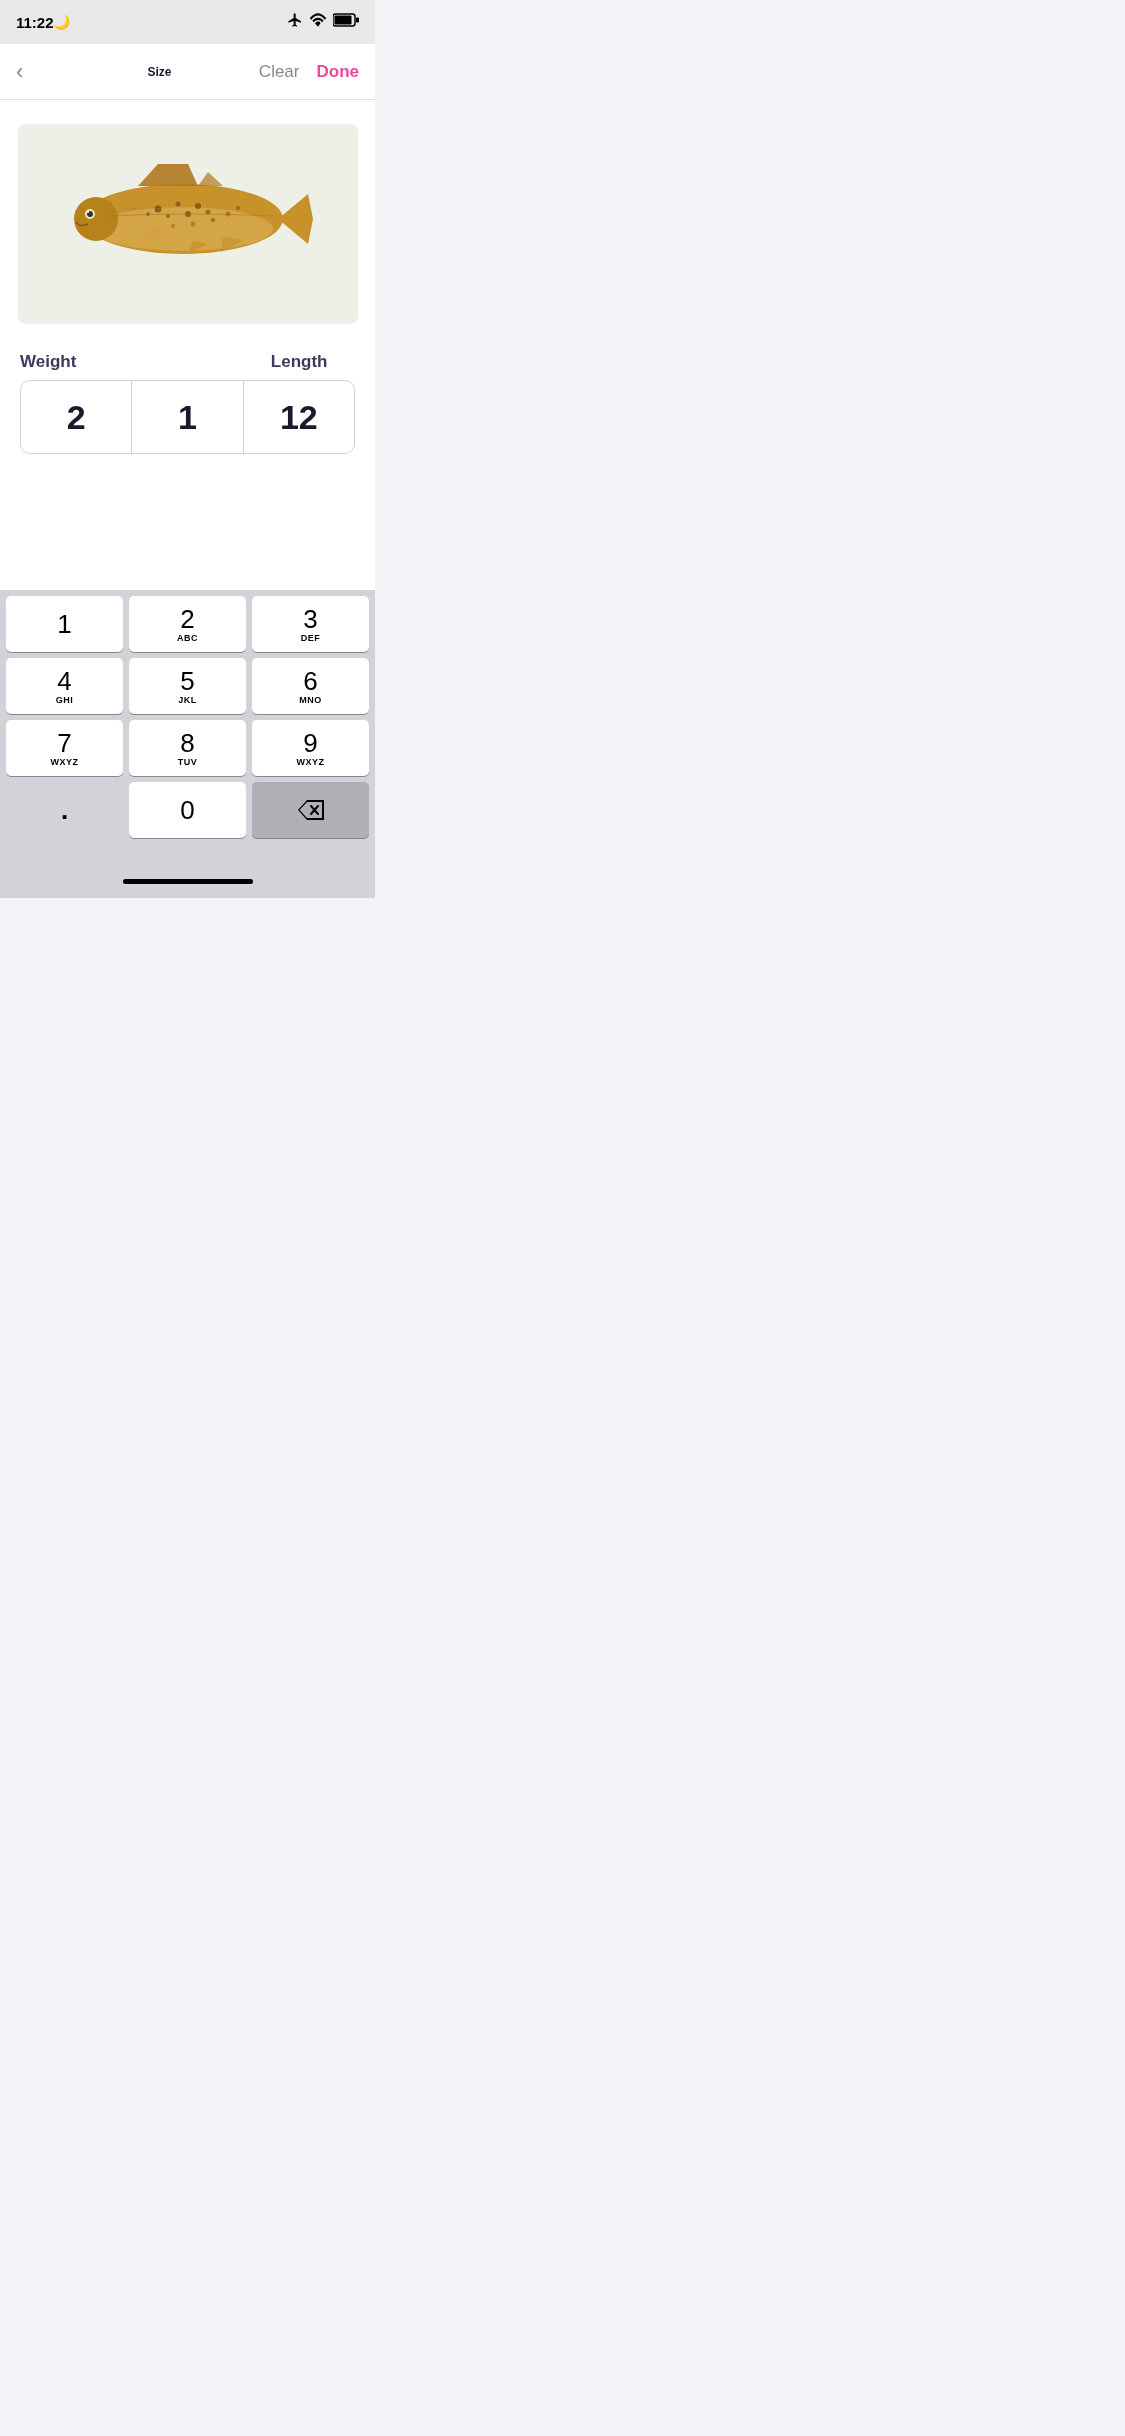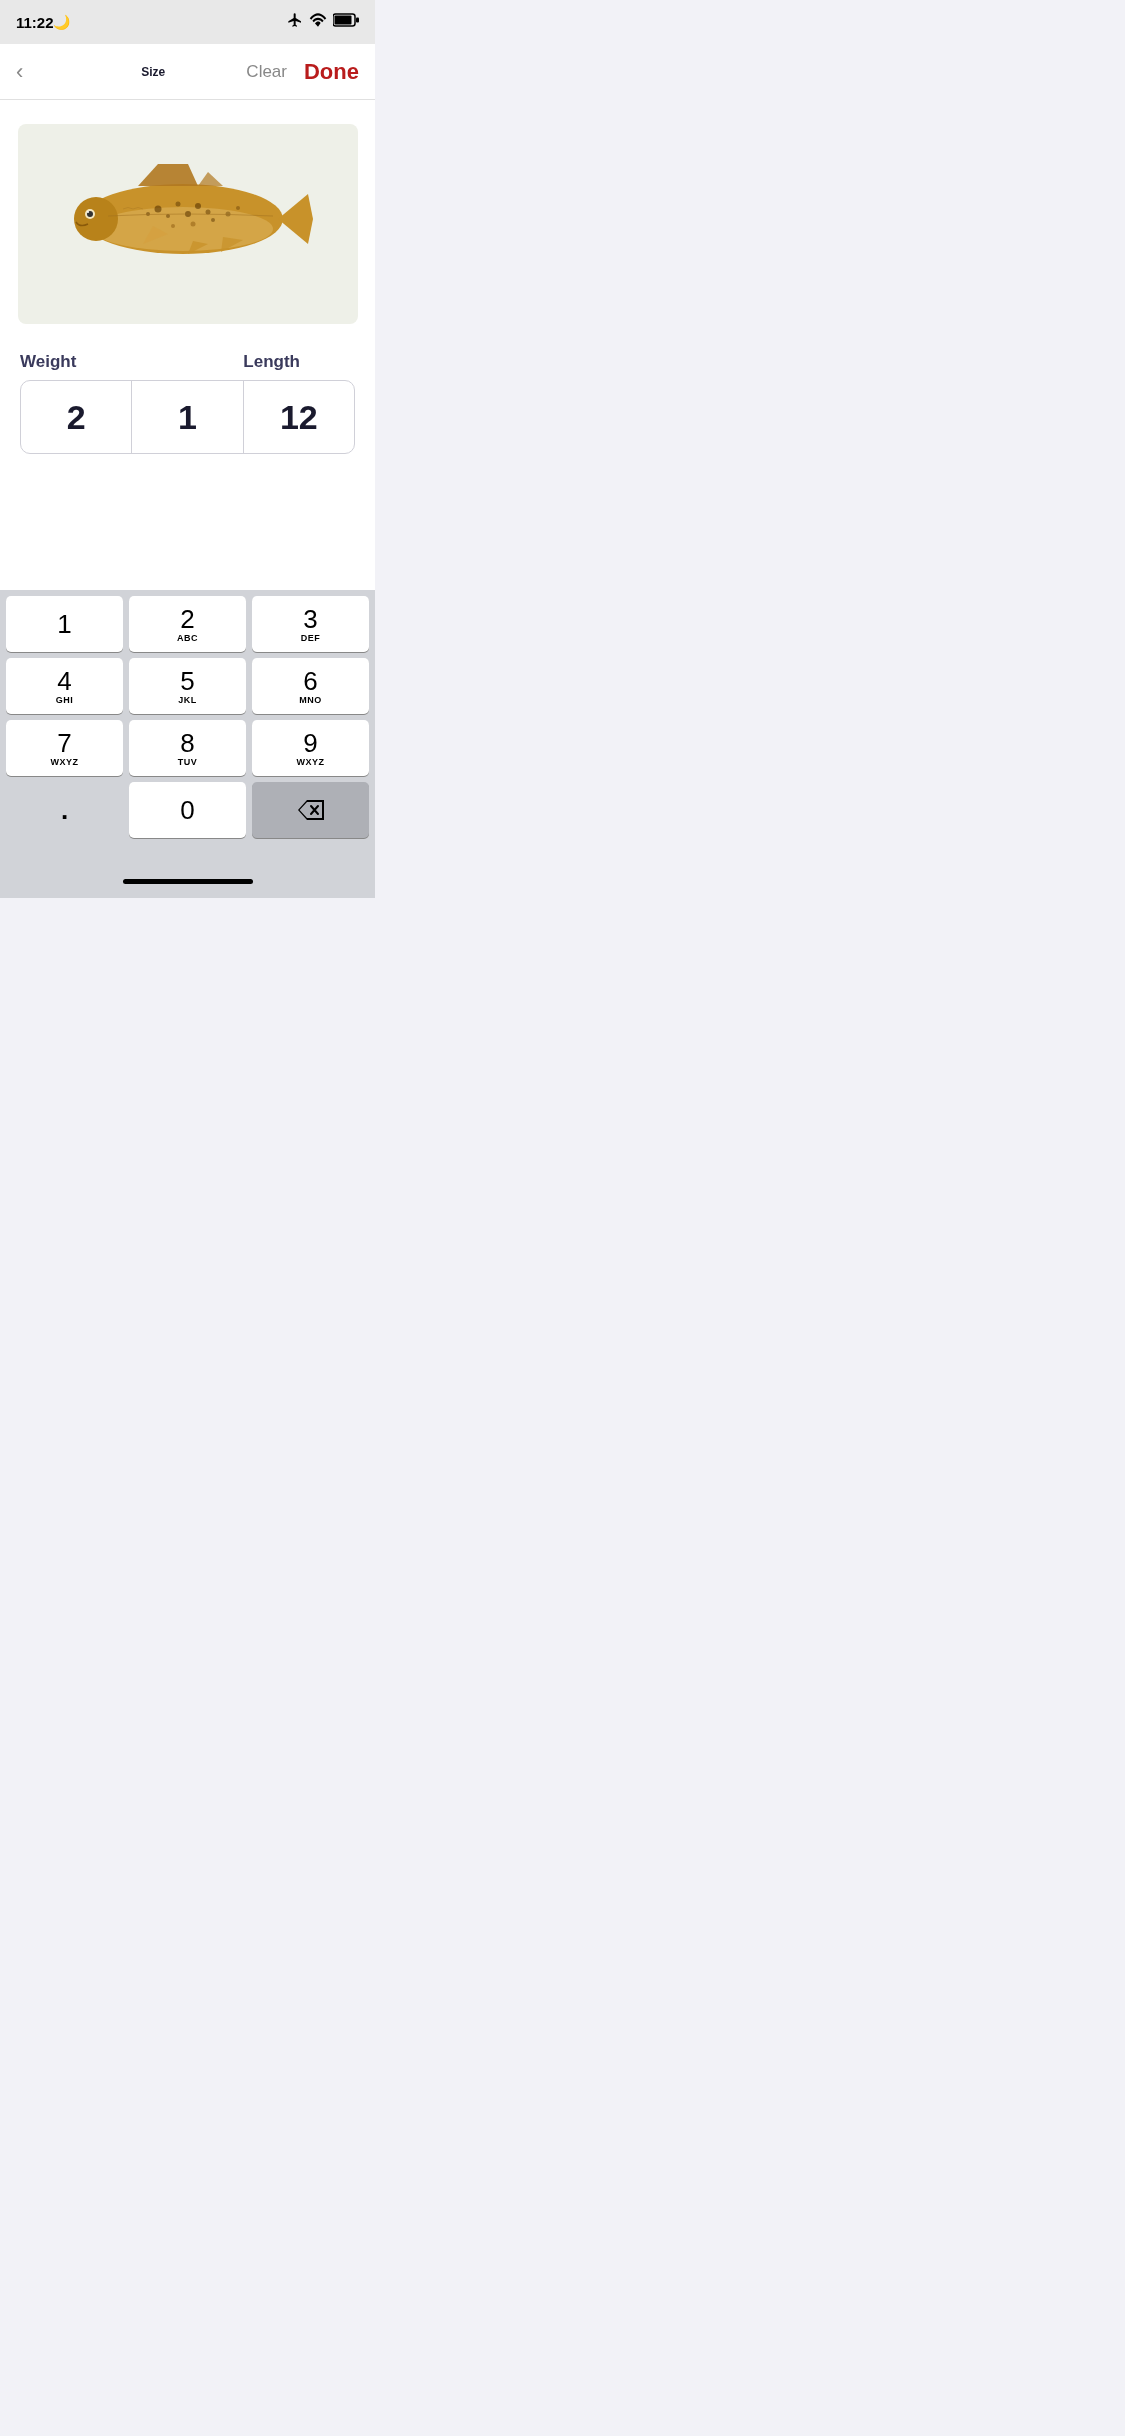--- a/index.html
+++ b/index.html
@@ -62,23 +62,23 @@
       display: flex;
       gap: 17px;
       align-items: center;
     }
     .nav-clear {
       font-size: 17px;
       color: #888;
       cursor: pointer;
     }
     .nav-done {
-      font-size: 22px;
+      font-size: 17px;
       font-weight: 700;
-      color: #b91c1c;
+      color: #ec4899;
       cursor: pointer;
     }
 
     
     .main-content {
       background: #fff;
       padding: 24px 16px 16px;
     }
 
     
@@ -111,20 +111,21 @@
     }
     .wl-label-weight {
       flex: 2;
       text-align: left;
       font-size: 17px;
       font-weight: 600;
       color: #3a3a5c;
     }
     .wl-label-length {
       flex: 1;
+      text-align: center;
       font-size: 17px;
       font-weight: 600;
       color: #3a3a5c;
     }
 
     .wl-inputs {
       display: flex;
       border: 1px solid #d0d0d8;
       border-radius: 10px;
       overflow: hidden;

